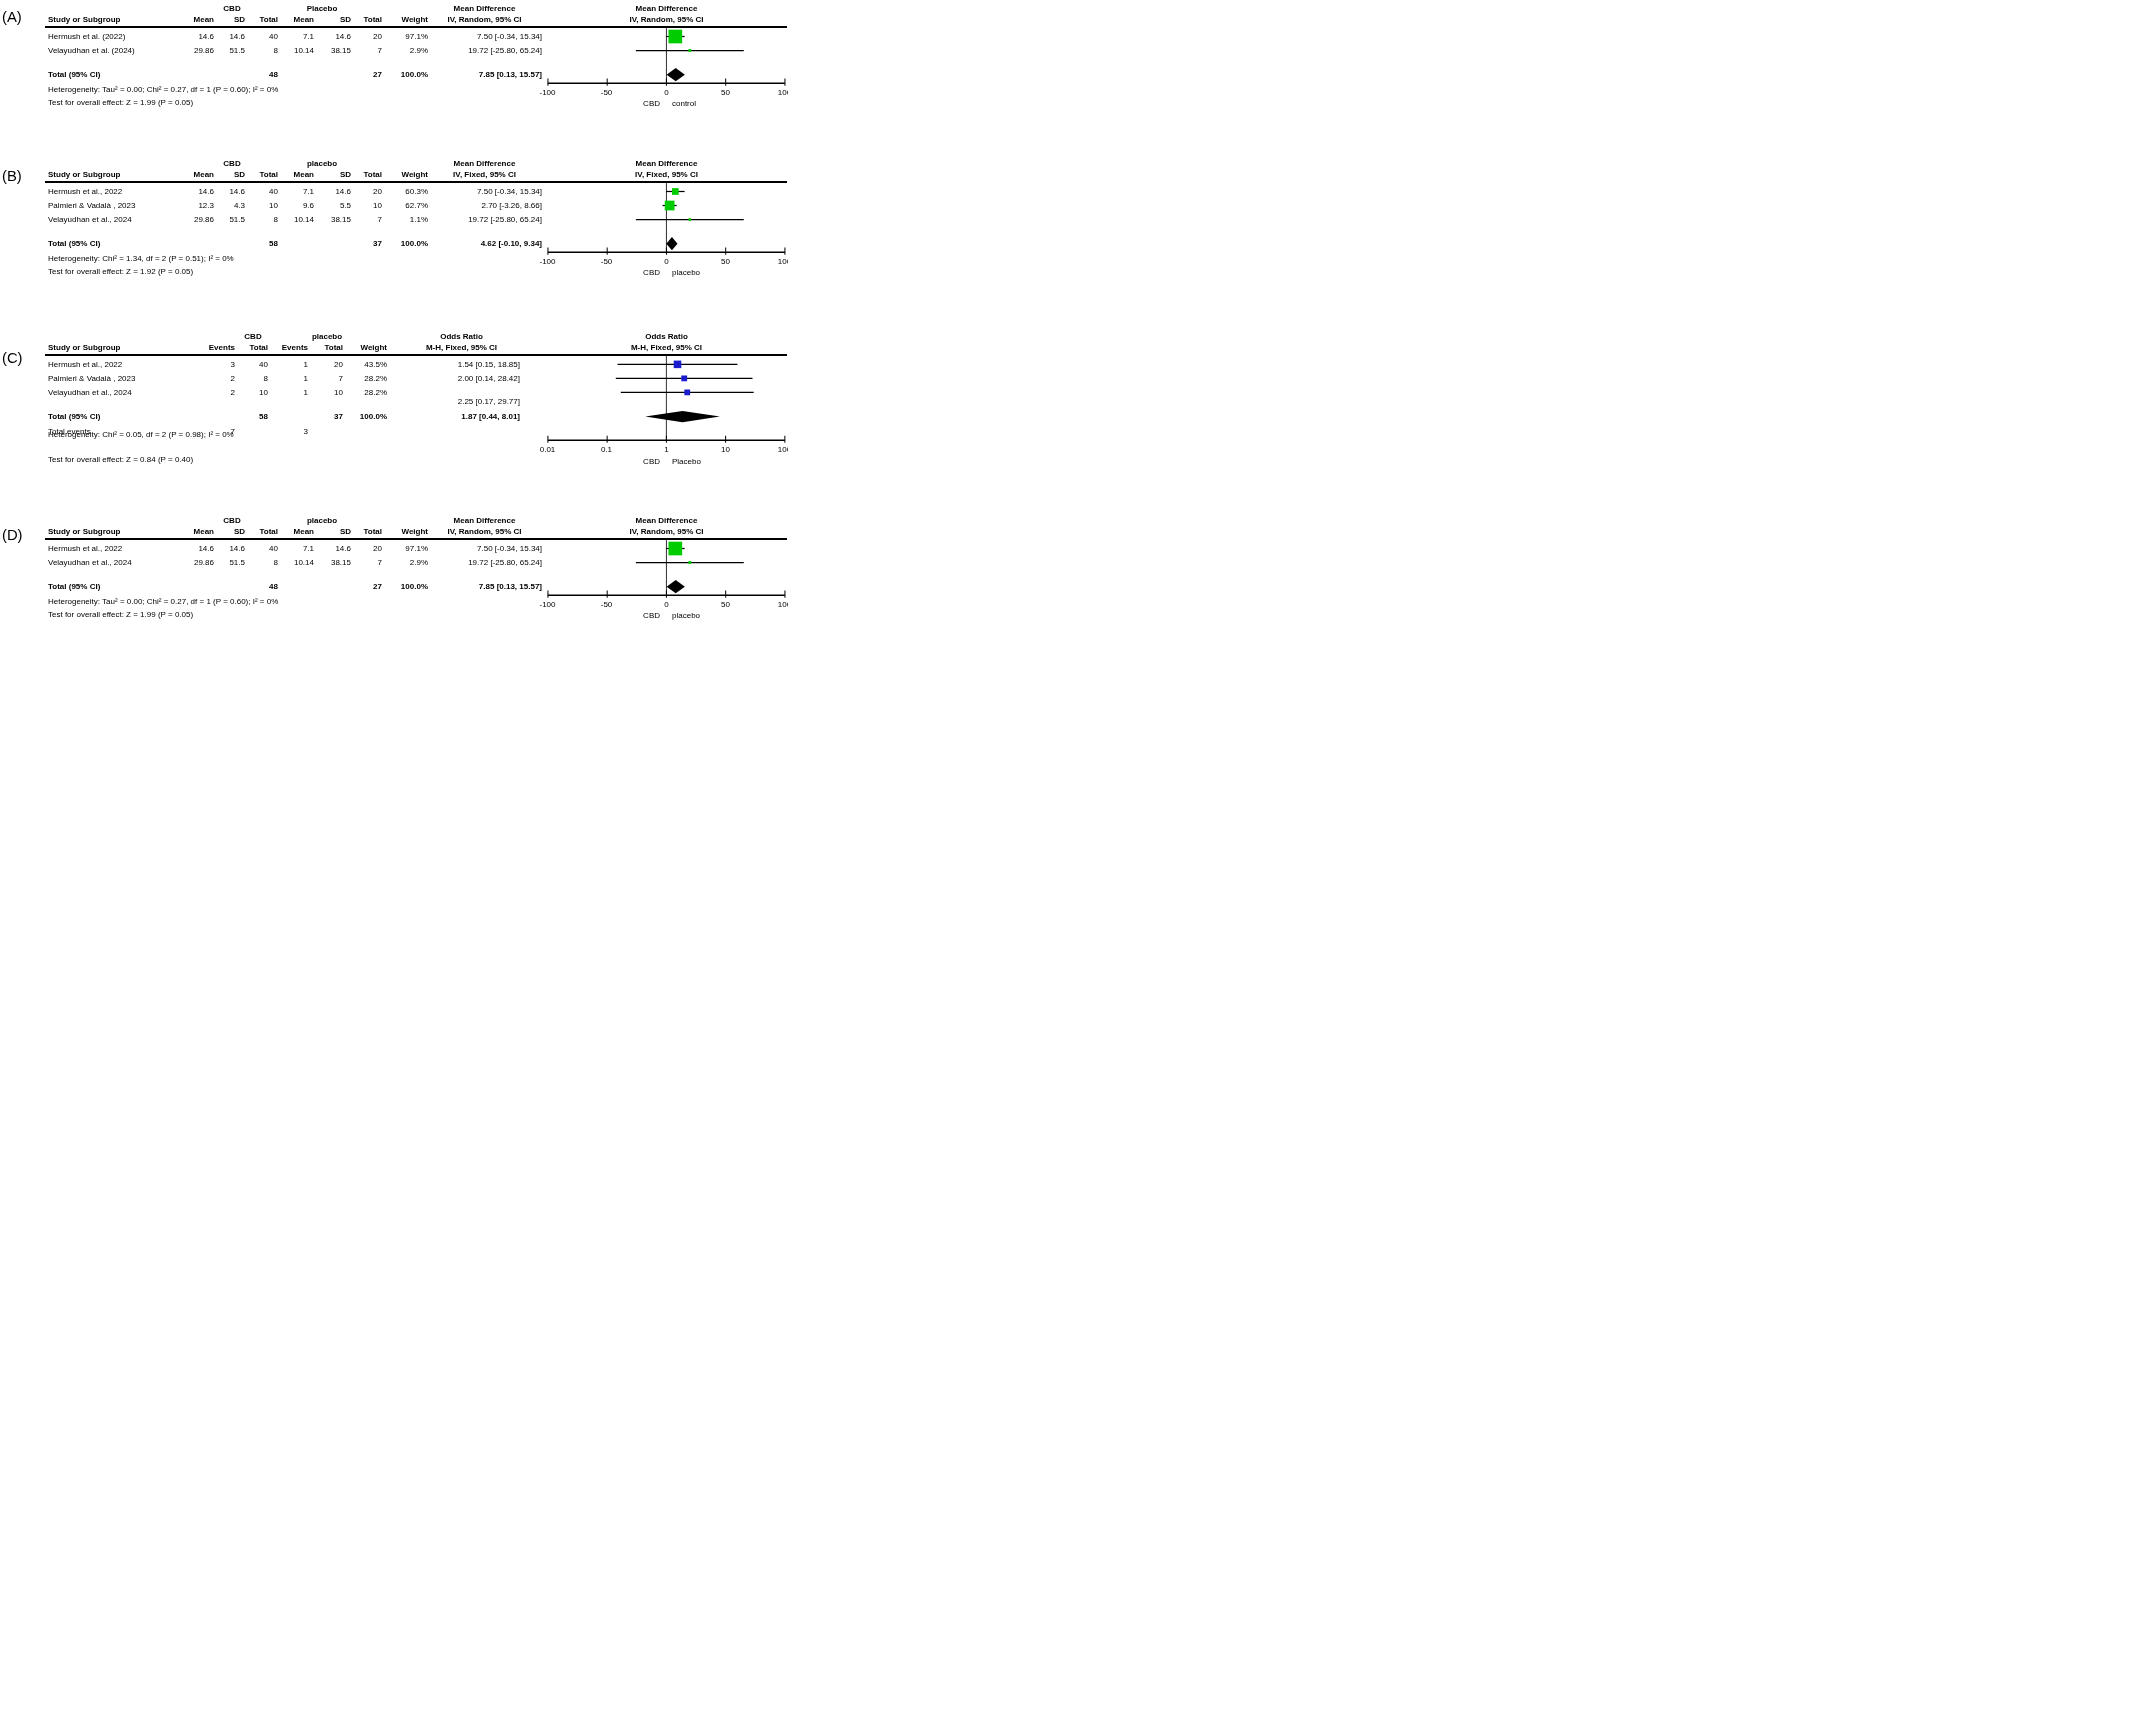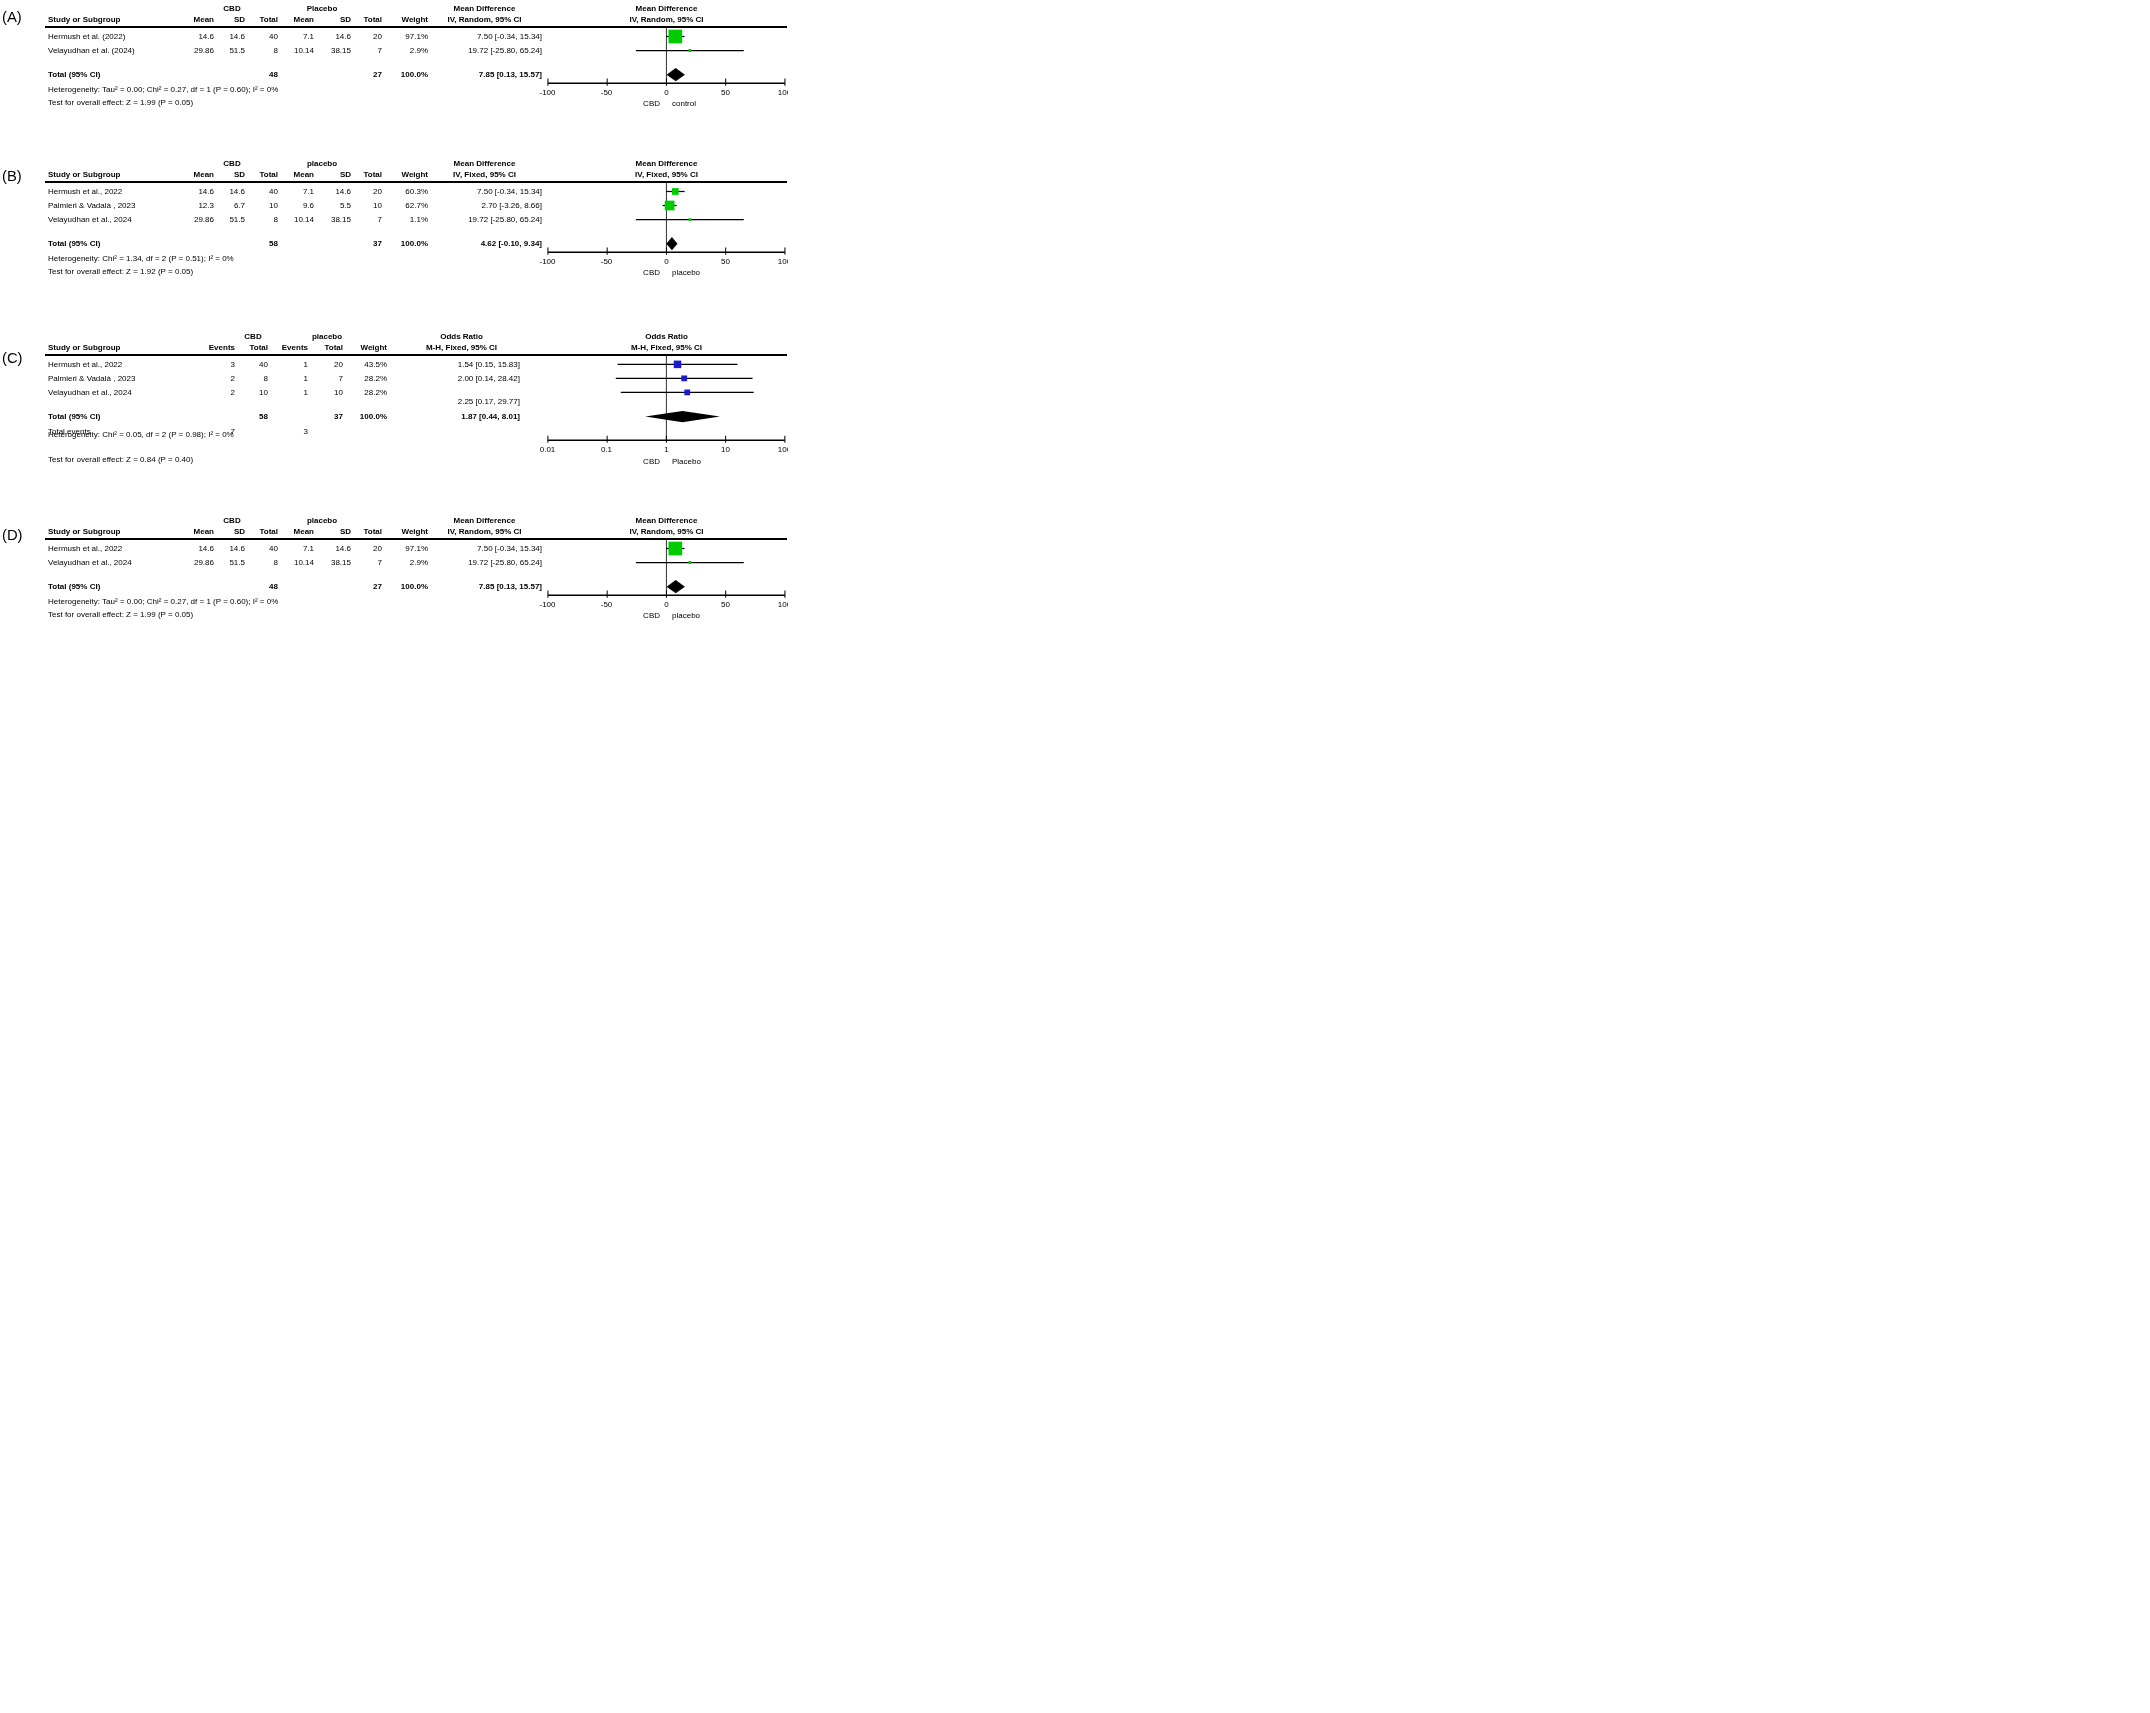--- a/index.html
+++ b/index.html
@@ -100,21 +100,21 @@
       <div class="t" style="top: 27.5px; left: 173px; width: 41px; text-align: right;">14.6</div>
       <div class="t" style="top: 27.5px; left: 204px; width: 41px; text-align: right;">14.6</div>
       <div class="t" style="top: 27.5px; left: 237px; width: 41px; text-align: right;">40</div>
       <div class="t" style="top: 27.5px; left: 273px; width: 41px; text-align: right;">7.1</div>
       <div class="t" style="top: 27.5px; left: 310px; width: 41px; text-align: right;">14.6</div>
       <div class="t" style="top: 27.5px; left: 341px; width: 41px; text-align: right;">20</div>
       <div class="t" style="top: 27.5px; left: 382px; width: 46px; text-align: right;">60.3%</div>
       <div class="t" style="top: 27.5px; left: 430px; width: 112px; text-align: right;">7.50 [-0.34, 15.34]</div>
       <div class="t" style="top: 42px; left: 48px;">Palmieri &amp; Vadalà , 2023</div>
       <div class="t" style="top: 42px; left: 173px; width: 41px; text-align: right;">12.3</div>
-      <div class="t" style="top: 42px; left: 204px; width: 41px; text-align: right;">6.7</div>
+      <div class="t" style="top: 42px; left: 204px; width: 41px; text-align: right;">4.3</div>
       <div class="t" style="top: 42px; left: 237px; width: 41px; text-align: right;">10</div>
       <div class="t" style="top: 42px; left: 273px; width: 41px; text-align: right;">9.6</div>
       <div class="t" style="top: 42px; left: 310px; width: 41px; text-align: right;">5.5</div>
       <div class="t" style="top: 42px; left: 341px; width: 41px; text-align: right;">10</div>
       <div class="t" style="top: 42px; left: 382px; width: 46px; text-align: right;">62.7%</div>
       <div class="t" style="top: 42px; left: 430px; width: 112px; text-align: right;">2.70 [-3.26, 8.66]</div>
       <div class="t" style="top: 56px; left: 48px;">Velayudhan et al., 2024</div>
       <div class="t" style="top: 56px; left: 173px; width: 41px; text-align: right;">29.86</div>
       <div class="t" style="top: 56px; left: 204px; width: 41px; text-align: right;">51.5</div>
       <div class="t" style="top: 56px; left: 237px; width: 41px; text-align: right;">8</div>
@@ -168,21 +168,21 @@
       <div class="t b" style="top: 11.2px; left: 341px; width: 46px; text-align: right;">Weight</div>
       <div class="t b" style="top: 11.2px; left: 385px; width: 153px; text-align: center;">M-H, Fixed, 95% CI</div>
       <div class="t b" style="top: 11.2px; left: 590px; width: 153px; text-align: center;">M-H, Fixed, 95% CI</div>
       <div class="rule" style="left: 45px; top: 22.4px; width: 742px;"></div>
       <div class="t" style="top: 27.5px; left: 48px;">Hermush et al., 2022</div>
       <div class="t" style="top: 27.5px; left: 194px; width: 41px; text-align: right;">3</div>
       <div class="t" style="top: 27.5px; left: 227px; width: 41px; text-align: right;">40</div>
       <div class="t" style="top: 27.5px; left: 267px; width: 41px; text-align: right;">1</div>
       <div class="t" style="top: 27.5px; left: 302px; width: 41px; text-align: right;">20</div>
       <div class="t" style="top: 27.5px; left: 341px; width: 46px; text-align: right;">43.5%</div>
-      <div class="t" style="top: 27.5px; left: 408px; width: 112px; text-align: right;">1.54 [0.15, 15.83]</div>
+      <div class="t" style="top: 27.5px; left: 408px; width: 112px; text-align: right;">1.54 [0.15, 18.85]</div>
       <div class="t" style="top: 42px; left: 48px;">Palmieri &amp; Vadalà , 2023</div>
       <div class="t" style="top: 42px; left: 194px; width: 41px; text-align: right;">2</div>
       <div class="t" style="top: 42px; left: 227px; width: 41px; text-align: right;">8</div>
       <div class="t" style="top: 42px; left: 267px; width: 41px; text-align: right;">1</div>
       <div class="t" style="top: 42px; left: 302px; width: 41px; text-align: right;">7</div>
       <div class="t" style="top: 42px; left: 341px; width: 46px; text-align: right;">28.2%</div>
       <div class="t" style="top: 42px; left: 408px; width: 112px; text-align: right;">2.00 [0.14, 28.42]</div>
       <div class="t" style="top: 56px; left: 48px;">Velayudhan et al., 2024</div>
       <div class="t" style="top: 56px; left: 194px; width: 41px; text-align: right;">2</div>
       <div class="t" style="top: 56px; left: 227px; width: 41px; text-align: right;">10</div>

